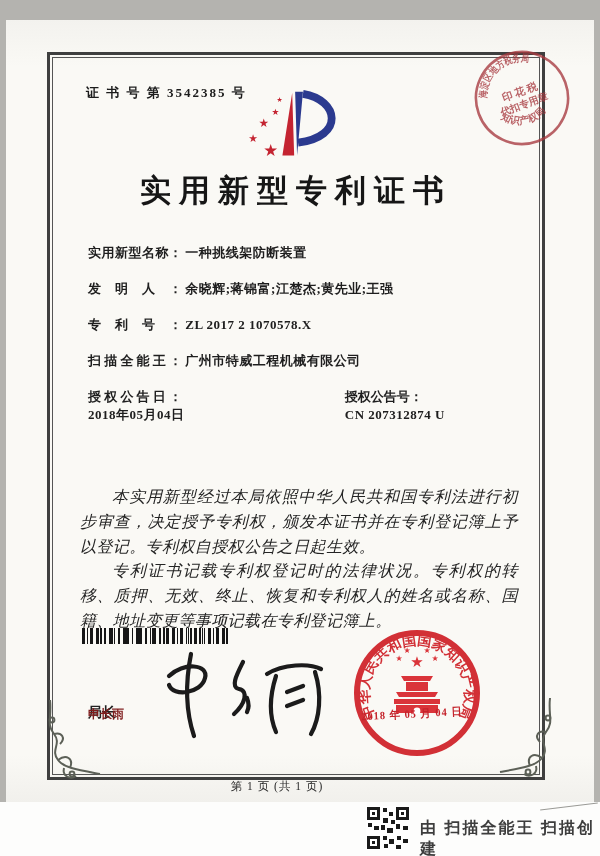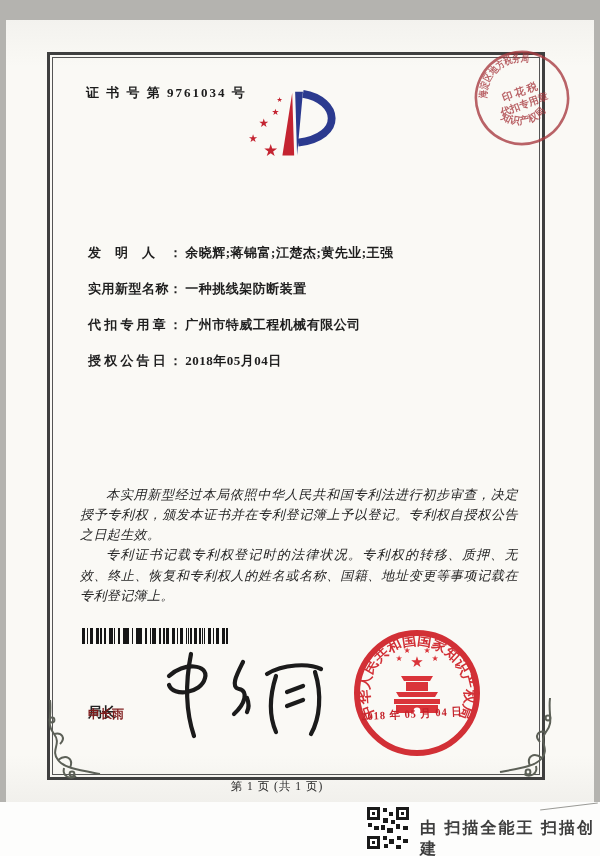--- a/index.html
+++ b/index.html
@@ -20,27 +20,27 @@
 
   .title { position:absolute; left:47px; top:170px; width:498px; text-align:center;
            font-size:31px; font-weight:700; letter-spacing:8px; color:#161616; }
 
   .fields { position:absolute; left:88px; top:244px; width:432px; font-size:13px; color:#1e1e1e; }
   .frow { margin-bottom:15px; min-height:21px; }
   .flabel { display:inline-block; width:94px; font-weight:700; text-align:justify;
             text-align-last:justify; vertical-align:top; }
   .fvalue { display:inline-block; width:330px; font-weight:600; letter-spacing:.5px;
             vertical-align:top; line-height:1.45; }
-  .frow-split { display:flex; }
+  .frow-split { display:flex;align-items:flex-end; }
   .frow-split .pair2 { margin-left:18px; }
   .pair2 .flabel { width:78px; }
   .pair2 .fvalue { width:auto; }
   .pair1 .fvalue { width:150px; }
 
-  .paras { position:absolute; left:80px; top:485px; width:438px; font-size:13px;
+  .paras { position:absolute; left:80px; top:485px; width:438px; font-size:16px;
            line-height:1.55; color:#242424; text-align:justify; font-style:italic; }
   .paras p { text-indent:2em; letter-spacing:.4px; }
 
   .barcode { position:absolute; left:82px; top:628px; width:148px; height:16px;
      background-image:
        repeating-linear-gradient(90deg,#161616 0 2px,rgba(0,0,0,0) 2px 5px,#161616 5px 6px,rgba(0,0,0,0) 6px 9px),
        repeating-linear-gradient(90deg,#161616 0 3px,rgba(0,0,0,0) 3px 8px,#161616 8px 9px,rgba(0,0,0,0) 9px 14px); }
 
   .director-title { position:absolute; left:88px; top:680px; font-family:"Liberation Sans",sans-serif;
                     font-size:14px; font-weight:700; color:#222;margin-top:24px; }
@@ -73,51 +73,60 @@
   svg text { font-family:"Liberation Serif",serif; }
 </style>
 </head>
 <body>
 
 <div id="stage">
 
   <div class="paper"></div>
   <div class="frame"></div>
 
-  <div class="cert-no">证 书 号 第 9761034 号</div>
+  <div class="cert-no">证 书 号 第 3542385 号</div>
 
   <svg class="logo" viewBox="0 0 150 90" aria-hidden="true">
     <text x="44" y="74" font-size="17" fill="#c42431" text-anchor="middle">★</text>
     <text x="26" y="59" font-size="11" fill="#c42431" text-anchor="middle">★</text>
     <text x="37" y="44" font-size="12" fill="#c42431" text-anchor="middle">★</text>
     <text x="49" y="32" font-size="9" fill="#c42431" text-anchor="middle">★</text>
     <text x="53" y="18" font-size="7" fill="#c42431" text-anchor="middle">★</text>
     <polygon points="66,9 56,73 68,73" fill="#c42431"></polygon>
     <polygon points="69,8 77,8 71,73" fill="#2b3a8f"></polygon>
     <path d="M77,10 C114,16 120,54 72,60" stroke="#2b3a8f" stroke-width="8" fill="none"></path>
   </svg>
 
+  <div class="title">实用新型专利证书</div>
 
   <div class="fields">
+    <div class="frow">
+      <span class="flabel">实用新型名称：</span>
+      <span class="fvalue">一种挑线架防断装置</span>
+    </div>
     <div class="frow">
       <span class="flabel">发明人：</span>
       <span class="fvalue">余晓辉;蒋锦富;江楚杰;黄先业;王强</span>
     </div>
     <div class="frow">
-      <span class="flabel">实用新型名称：</span>
-      <span class="fvalue">一种挑线架防断装置</span>
-    </div>
-    <div class="frow">
-      <span class="flabel">代扣专用章：</span>
+      <span class="flabel">专利号：</span>
+      <span class="fvalue">ZL 2017 2 1070578.X</span>
+    </div>
+    <div class="frow">
+      <span class="flabel">扫描全能王：</span>
       <span class="fvalue">广州市特威工程机械有限公司</span>
     </div>
     <div class="frow frow-split">
       <div class="pair1">
         <span class="flabel">授权公告日：</span>
         <span class="fvalue">2018年05月04日</span>
+      </div>
+      <div class="pair2">
+        <span class="flabel">授权公告号：</span>
+        <span class="fvalue">CN 207312874 U</span>
       </div>
     </div>
   </div>
 
   <div class="paras">
     <p>本实用新型经过本局依照中华人民共和国专利法进行初步审查，决定授予专利权，颁发本证书并在专利登记簿上予以登记。专利权自授权公告之日起生效。</p>
     <p>专利证书记载专利权登记时的法律状况。专利权的转移、质押、无效、终止、恢复和专利权人的姓名或名称、国籍、地址变更等事项记载在专利登记簿上。</p>
   </div>
 
   <div class="barcode"></div>

